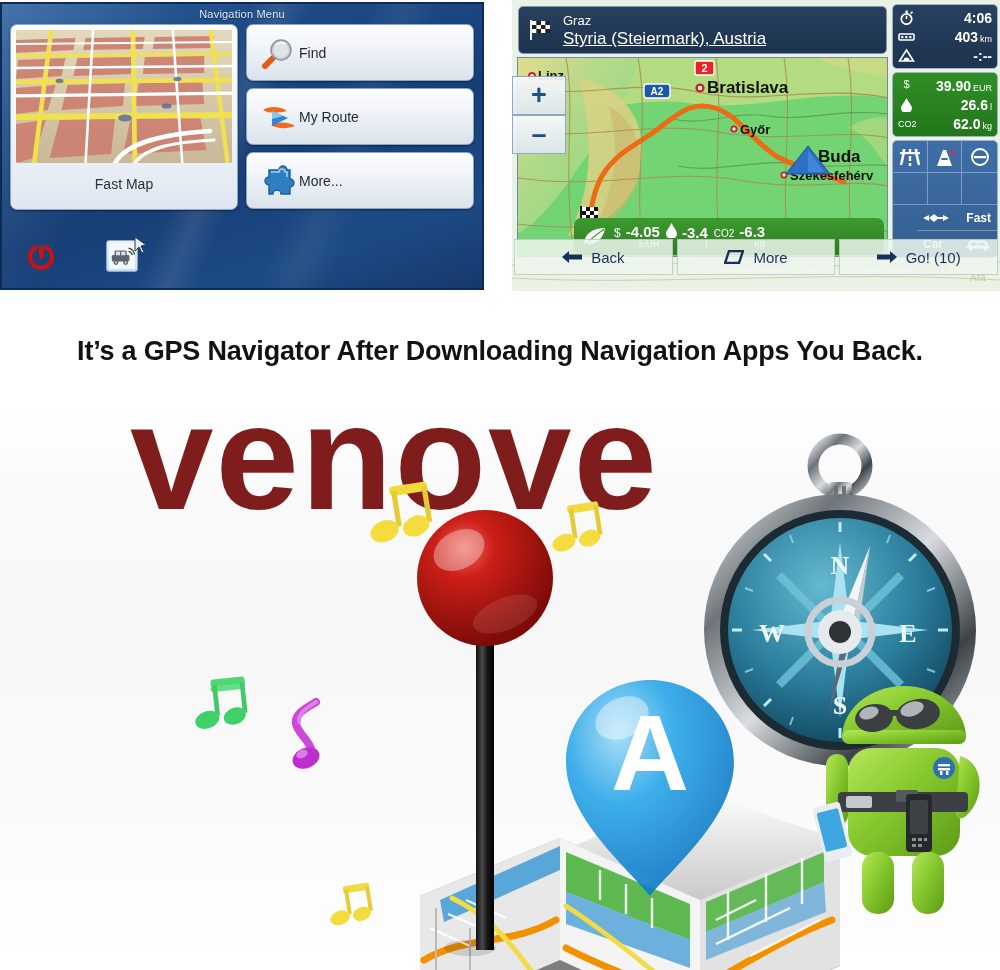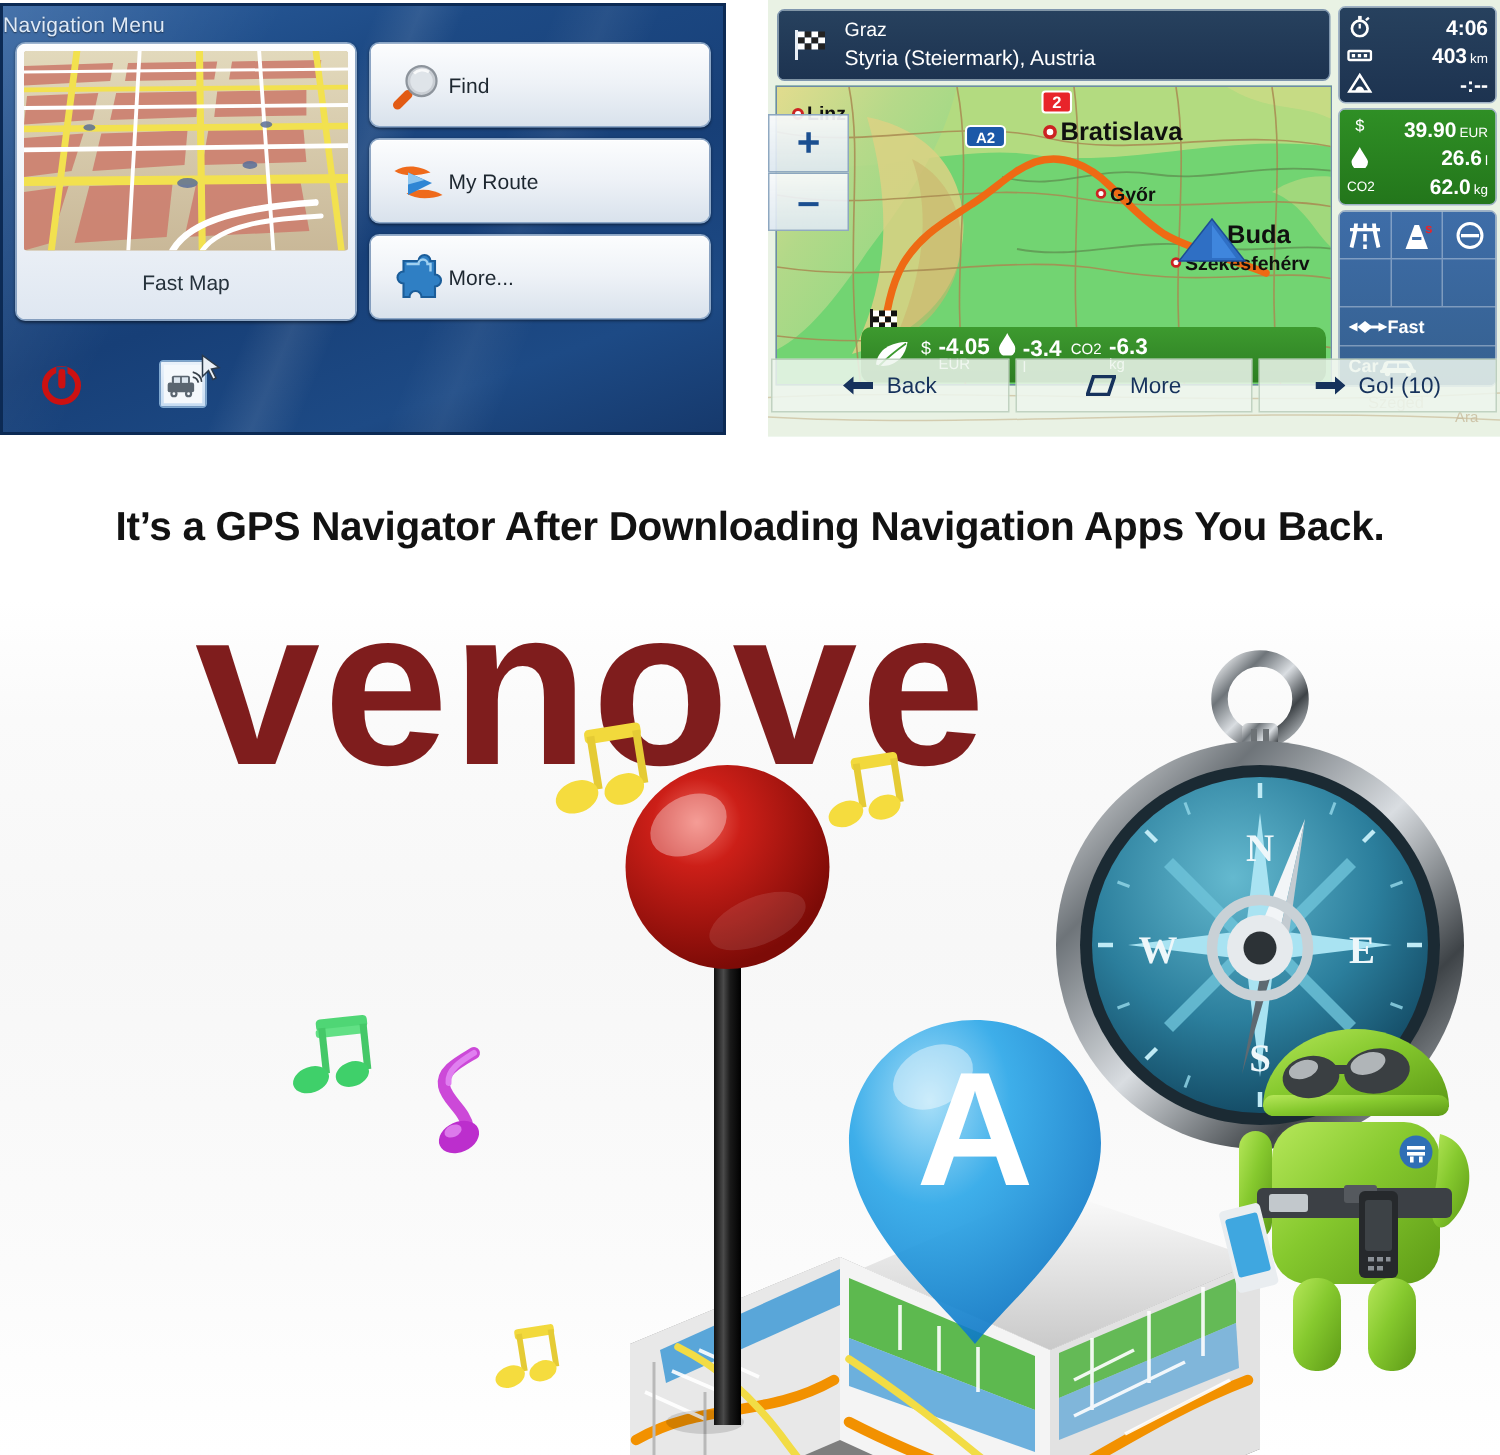--- a/index.html
+++ b/index.html
@@ -26,22 +26,22 @@
   }
   .navmenu::after{
     content:""; position:absolute; inset:0;
     background:
       linear-gradient(112deg, transparent 42%, rgba(255,255,255,.09) 47%, transparent 52%),
       linear-gradient(112deg, transparent 62%, rgba(255,255,255,.06) 68%, transparent 74%);
     pointer-events:none;
   }
   .navmenu-title {
     position: relative; z-index: 3;
-    color: #dfeaf7;
-    font-size: 14px; padding-top: 4px; letter-spacing: .2px;
+    text-align: center; color: #dfeaf7;
+    font-size: 11px; padding-top: 4px; letter-spacing: .2px;
     text-shadow: 0 1px 1px rgba(0,0,0,.5);
   }
 
   .nm-body { position: relative; z-index: 3; display: flex; gap: 8px; padding: 4px 8px 0 8px; }
 
   .showmap-card {
     width: 228px; height: 186px;
     background: linear-gradient(180deg,#fdfdfe 0%,#f2f5f9 55%,#dfe7f1 100%);
     border: 1px solid #8ba6c6; border-radius: 7px;
     box-shadow: 0 1px 2px rgba(0,0,0,.45), inset 0 1px 0 #fff;
@@ -88,21 +88,21 @@
   .rs-dest {
     position: absolute; left: 6px; top: 6px; width: 369px; height: 48px;
     background: linear-gradient(180deg,#27415e 0%,#1d3350 100%);
     border: 1px solid #7f96ae; border-radius: 5px;
     display: flex; align-items: center; gap: 9px; padding: 0 10px;
   }
   .rs-dest .flag { width: 25px; height: 22px; flex: 0 0 25px; }
   .rs-dest .flag svg { display:block; width:100%; height:100%; }
   .rs-dest .txt { color: #fff; line-height: 1.18; }
   .rs-dest .city { font-size: 13px; }
-  .rs-dest .region { font-size: 14px; }
+  .rs-dest .region { font-size: 17px; text-decoration: underline; }
 
   .rs-map {
     position: absolute; left: 5px; top: 57px; width: 371px; height: 200px;
     border: 1px solid #6f8aa8; overflow: hidden; background: #8fe08f;
   }
   .rs-map svg { display: block; width: 371px; height: 200px; }
 
   .rs-zoom { position: absolute; left: 0px; top: 76px; width: 54px; height: 78px; z-index: 4; }
   .rs-zoom div {
     width: 54px; height: 39px;
@@ -117,21 +117,21 @@
     background: linear-gradient(180deg,#3d9a2f 0%,#2d7d22 100%);
     border-radius: 7px; display: flex; align-items: center;
     padding: 0 8px; gap: 6px; z-index: 5; color: #fff;
   }
   .eco-leaf { width: 26px; height: 22px; flex: 0 0 26px; }
   .eco-leaf svg{display:block;width:100%;height:100%;}
   .eco-cell { display: flex; align-items: baseline; gap: 5px; }
   .eco-sym { font-size: 12px; }
   .eco-sym.drop { width:11px;height:15px; display:inline-block; }
   .eco-sym.drop svg{display:block;width:100%;height:100%;}
-  .eco-val { text-align: left; line-height: 1.02; }
+  .eco-val { text-align: right; line-height: 1.02; }
   .eco-val b { font-size: 15px; display: block; }
   .eco-val i { font-size: 10px; font-style: normal; display: block; }
 
   
   .rs-side { position: absolute; right: 2px; top: 4px; width: 106px; z-index: 6; }
   .side-box { border: 1px solid #9fb2c6; border-radius: 5px; margin-bottom: 3px; overflow: hidden; }
   .side-dark { background: linear-gradient(180deg,#27415e,#1d3350); padding: 3px 5px; }
   .side-green { background: linear-gradient(180deg,#2f8f25,#23761b); padding: 3px 5px; }
   .side-blue { background: linear-gradient(180deg,#3e6da8,#35608f); }
   .srow { display: flex; align-items: center; justify-content: space-between; height: 19px; color: #fff; }
@@ -139,22 +139,22 @@
   .srow .ico svg { display:block;width:100%;height:100%; }
   .srow .val { font-size: 14px; font-weight: bold; }
   .srow .val small { font-size: 9px; font-weight: normal; margin-left: 2px; }
   .srow .co2t { font-size: 9px; }
 
   .bgrid { display: grid; grid-template-columns: 1fr 1fr 1fr; }
   .bcell { height: 32px; border-right: 1px solid rgba(255,255,255,.35); border-bottom: 1px solid rgba(255,255,255,.35);
            display: flex; align-items: center; justify-content: center; }
   .bcell:nth-child(3n) { border-right: none; }
   .bcell svg { display: block; width: 22px; height: 20px; }
-  .brow { height: 26px; display: flex; align-items: center; justify-content: flex-start;
-          padding: 0 6px; color: #fff; border-bottom: 1px solid rgba(255,255,255,.35); }
+  .brow { height: 26px; display: flex; align-items: center; justify-content: space-between;
+          padding: 0 6px; color: #fff; border-bottom: 1px solid rgba(255,255,255,.35); margin-left: 24px; }
   .brow:last-child { border-bottom: none; }
   .brow .t { font-size: 12px; font-weight: bold; }
   .brow svg { display:block; width: 26px; height: 16px; }
 
   .rs-bottom { position: absolute; left: 0; right: 0; bottom: 16px; height: 36px; display: flex; z-index: 7; }
   .rb-btn { flex: 1; margin: 0 2px; background: rgba(238,246,238,.86);
             border: 1px solid rgba(150,175,150,.5);
             display: flex; align-items: center; justify-content: center; gap: 9px;
             color: #16325c; font-size: 15px; }
   .rb-btn svg { display:block; width: 20px; height: 14px; }

